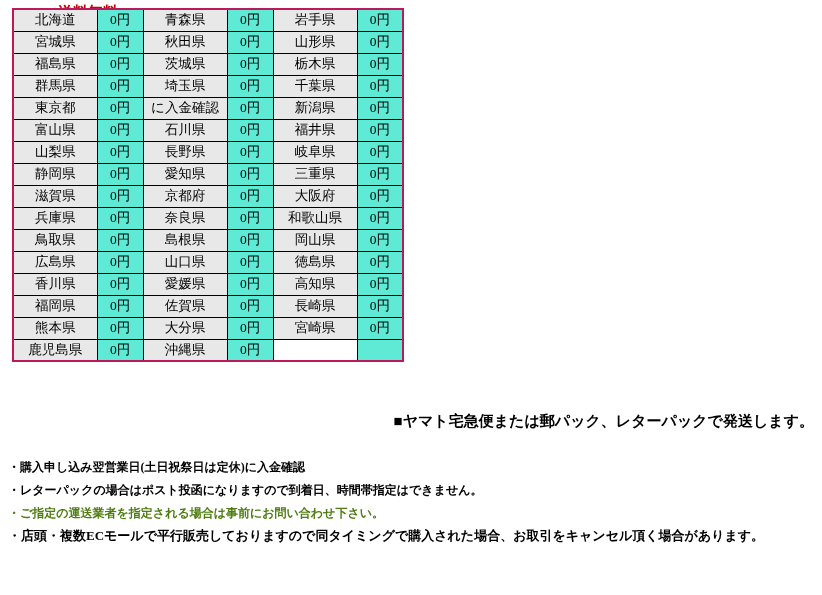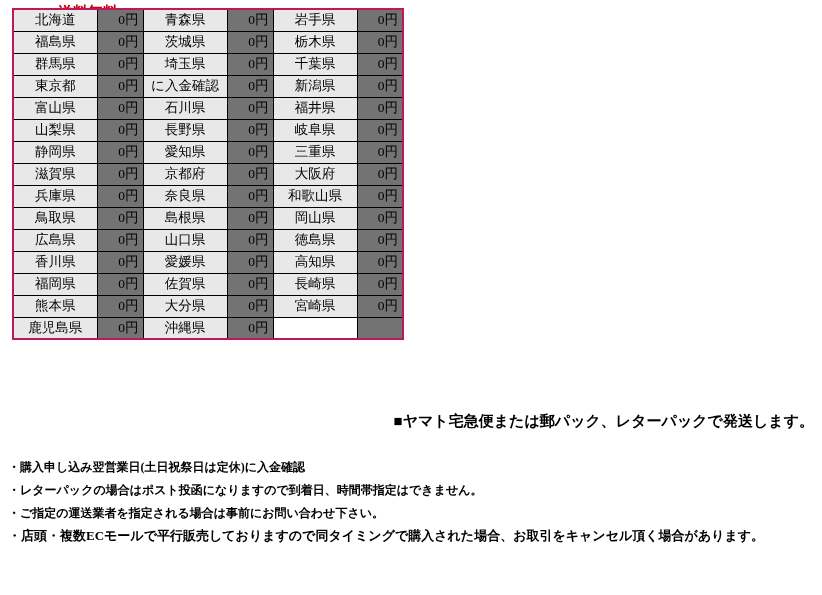--- a/index.html
+++ b/index.html
@@ -50,22 +50,22 @@
     box-sizing: border-box;
     white-space: nowrap;
   }
   .ship-table td.pref {
     width: 84px;
     text-align: center;
     background: #e8e8e8;
   }
   .ship-table td.price {
     width: 46px;
-    text-align: right;
-    background: #737373;
+    text-align: center;
+    background: #5eead4;
   }
   .ship-table td.empty {
     background: #ffffff;
     border: 1px solid #000000;
   }
   
   .notes {
     position: absolute;
     left: 8px;
     top: 412px;
@@ -79,21 +79,21 @@
     text-align: right;
   }
   .note-line {
     font-size: 12px;
     font-weight: bold;
     line-height: 20px;
     white-space: nowrap;
     margin-bottom: 3px;
   }
   .note-line.red {
-    color: #000000;
+    color: #4d7c0f;
   }
   .note-small {
     font-size: 13px;
     font-weight: bold;
     line-height: 16px;
     white-space: nowrap;
     margin-top: 5px;
   }
 </style>
 </head>
@@ -104,20 +104,28 @@
   <div class="free-shipping">送料無料</div>
 
   <table class="ship-table">
     <tbody>
         <tr>
           <td class="pref">北海道</td>
           <td class="price">0円</td>
           <td class="pref">青森県</td>
           <td class="price">0円</td>
           <td class="pref">岩手県</td>
+          <td class="price">0円</td>
+        </tr>
+        <tr>
+          <td class="pref">宮城県</td>
+          <td class="price">0円</td>
+          <td class="pref">秋田県</td>
+          <td class="price">0円</td>
+          <td class="pref">山形県</td>
           <td class="price">0円</td>
         </tr>
         <tr>
           <td class="pref">福島県</td>
           <td class="price">0円</td>
           <td class="pref">茨城県</td>
           <td class="price">0円</td>
           <td class="pref">栃木県</td>
           <td class="price">0円</td>
         </tr>

